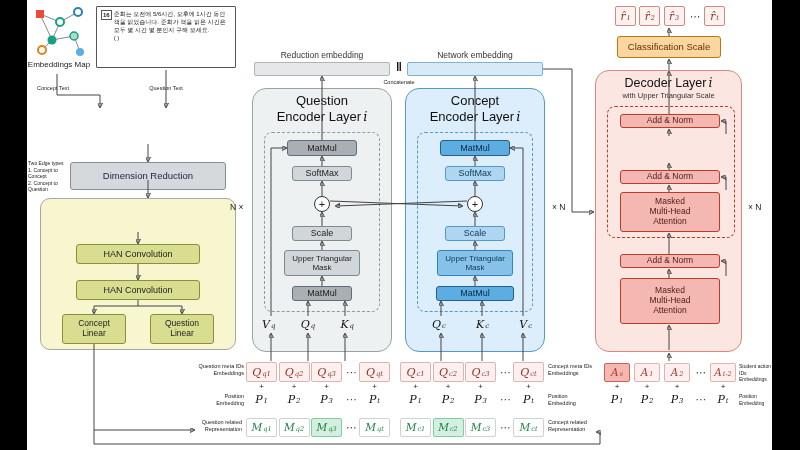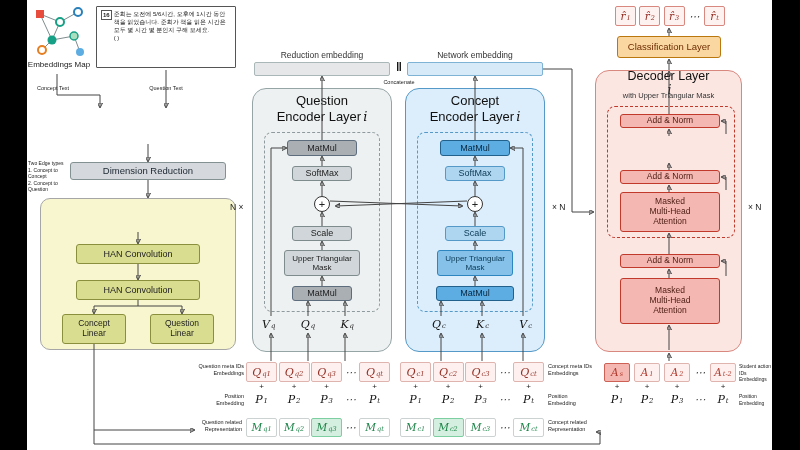--- a/index.html
+++ b/index.html
@@ -36,21 +36,21 @@
   .qdark{background:#a9afb3;border:1px solid #5d6d7e;font-size:9px;}
   .qlight{background:#d0d6d9;border:1px solid #7f8c8d;font-size:9px;}
   .cdark{background:#5dade2;border:1px solid #21618c;font-size:9px;color:#08263f;}
   .clight{background:#aed6f1;border:1px solid #5499c7;font-size:9px;color:#0b3954;}
   .cmid{background:#85c1e9;border:1px solid #2e86c1;font-size:8px;color:#0b3954;}
   .utm{font-size:8px;}
   .pluscircle{background:#fff;border:1.2px solid #333;border-radius:50%;font-size:11px;line-height:1;}
   .nlab{font-size:8.5px;color:#222;}
   
   .dec{background:#fbe6e2;border:1.3px solid #d98880;border-radius:14px;}
-  .dectitle{font-size:12.5px;color:#111;flex-direction:column;}
+  .dectitle{font-size:12.5px;color:#111;}
   .decsub{font-size:7.5px;color:#333;}
   .ddash{border:1.2px dashed #c0392b;border-radius:8px;}
   .dblock{background:#f5b7b1;border:1px solid #c0392b;color:#4a1b12;font-size:8.5px;}
   .chead{background:#fad7a0;border:1px solid #b9770e;color:#6e2c00;font-size:9.5px;}
   
   .trow{position:absolute;box-sizing:border-box;display:flex;justify-content:space-between;align-items:center;}
   .tok{display:flex;align-items:center;justify-content:center;box-sizing:border-box;
        font-family:"DejaVu Serif",serif;font-style:italic;border-radius:2px;}
   .tok sub{font-size:62%;margin-left:1px;transform:translateY(2px);font-style:italic;}
   .tok.dots{background:none !important;border:none !important;color:#444 !important;}
@@ -107,21 +107,21 @@
   <div class="abs" style="left:24px;top:60px;width:70px;height:11px;font-size:8px;text-align:center;">Embeddings Map</div>
 
   <div class="box kbox" style="left:96px;top:6px;width:140px;height:62px;">
     <span class="qnum">16</span><span>준희는 오전에 5/6시간, 오후에 1시간 동안 책을 읽었습니다. 준희가 책을 읽은 시간은 모두 몇 시간 몇 분인지 구해 보세요.
 (            )</span>
   </div>
 
   <div class="tiny onln" style="left:28px;top:85px;width:50px;text-align:center;">Concept Text</div>
   <div class="tiny onln" style="left:140px;top:85px;width:52px;text-align:center;">Question Text</div>
 
-  <div class="box dimred" style="left:70px;top:162px;width:156px;height:18px;">Dimension Reduction</div>
+  <div class="box dimred" style="left:70px;top:162px;width:156px;height:28px;">Dimension Reduction</div>
   <div class="tiny" style="left:28px;top:160px;width:44px;font-size:5px;">Two Edge types
 1. Concept to Concept
 2. Concept to Question</div>
 
   <div class="box hgan" style="left:40px;top:198px;width:196px;height:152px;"></div>
   <div class="box han" style="left:76px;top:244px;width:124px;height:20px;">HAN Convolution</div>
   <div class="box han" style="left:76px;top:280px;width:124px;height:20px;">HAN Convolution</div>
   <div class="box lin" style="left:62px;top:314px;width:64px;height:30px;">Concept
 Linear</div>
   <div class="box lin" style="left:150px;top:314px;width:64px;height:30px;">Question
@@ -212,27 +212,27 @@
         <sub>3</sub>
       </span>
       <span class="tok dots">
         <span>⋯</span>
       </span>
       <span class="tok">
         <span>r̂</span>
         <sub>t</sub>
       </span>
     </div>
-  <div class="box chead" style="left:617px;top:36px;width:104px;height:22px;">Classification Layer</div>
+  <div class="box chead" style="left:617px;top:36px;width:104px;height:22px;">Classification Scale</div>
   <div class="box dec" style="left:595px;top:70px;width:147px;height:282px;"></div>
   <div class="box dectitle" style="left:595px;top:76px;width:147px;height:14px;">
     <span>Decoder Layer</span>
     <i class="iti">i</i>
   </div>
-  <div class="box decsub" style="left:595px;top:91px;width:147px;height:10px;">with Upper Triangular Mask</div>
+  <div class="box decsub" style="left:595px;top:91px;width:147px;height:10px;">with Upper Triangular Scale</div>
   <div class="box ddash" style="left:607px;top:106px;width:128px;height:132px;"></div>
   <div class="box dblock" style="left:620px;top:114px;width:100px;height:14px;">Add &amp; Norm</div>
   <div class="box dblock" style="left:620px;top:170px;width:100px;height:14px;">Add &amp; Norm</div>
   <div class="box dblock" style="left:620px;top:192px;width:100px;height:40px;">Masked
 Multi-Head
 Attention</div>
   <div class="box dblock" style="left:620px;top:254px;width:100px;height:14px;">Add &amp; Norm</div>
   <div class="box dblock" style="left:620px;top:278px;width:100px;height:46px;">Masked
 Multi-Head
 Attention</div>

